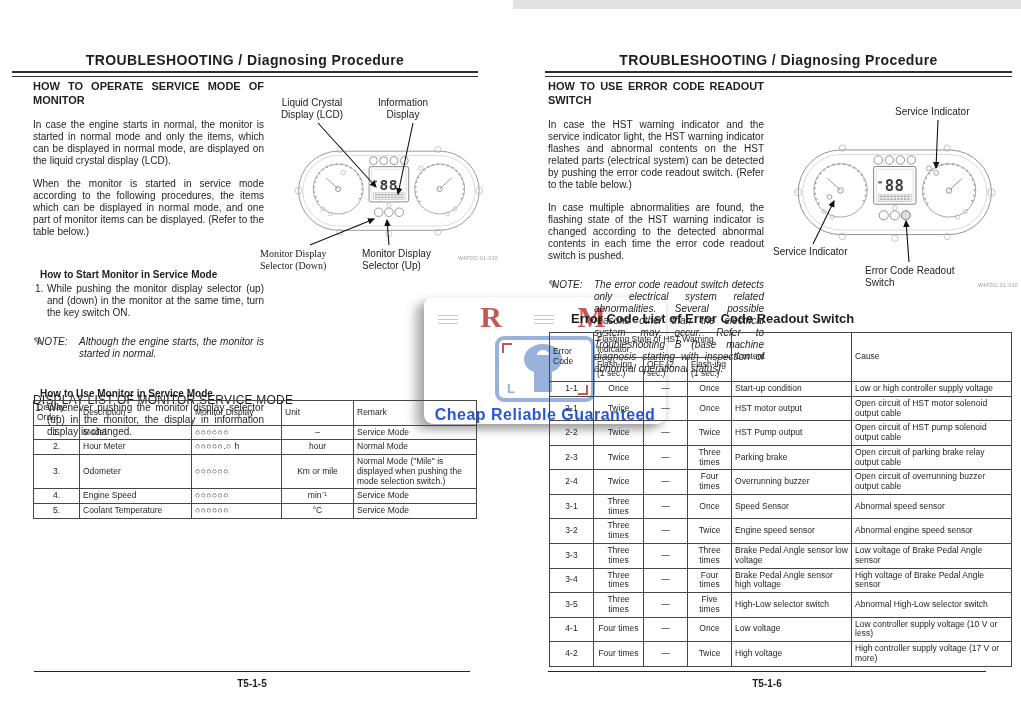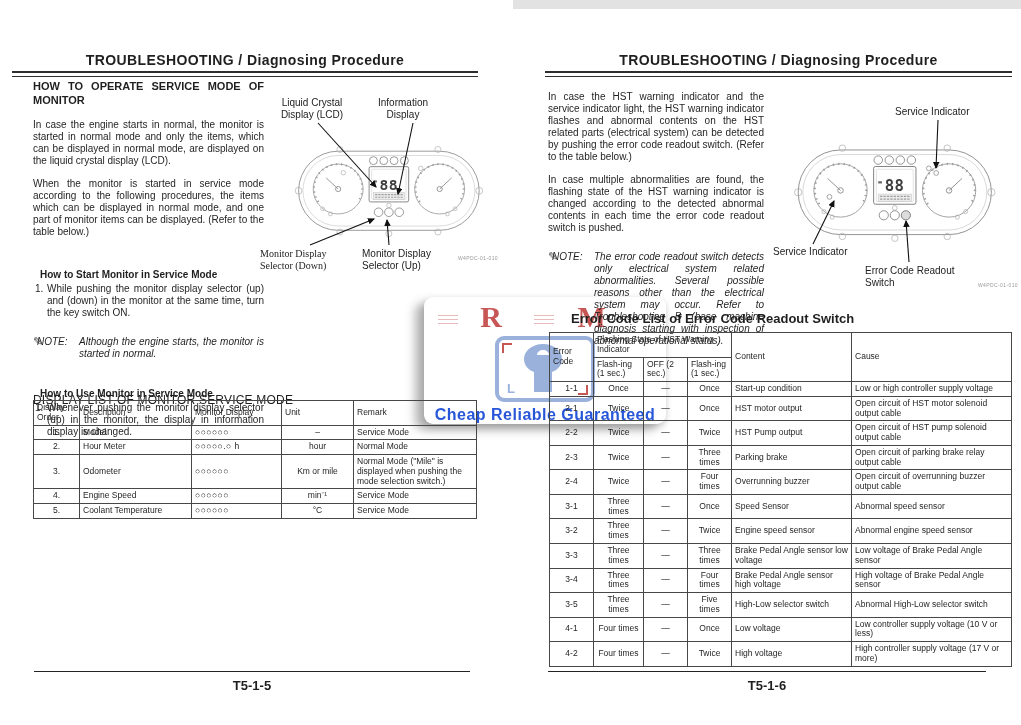--- a/index.html
+++ b/index.html
@@ -75,21 +75,21 @@
   
   .figure{position:absolute;}
   #left-page .figure{left:248px;top:47px;width:240px;height:195px;}
   #right-page .figure{left:228px;top:50px;width:245px;height:200px;}
   .figure svg{position:absolute;left:0;top:0;}
   .flabel{position:absolute;font-size:10px;line-height:1.2;color:#222;}
   .fcode{position:absolute;font-size:5px;color:#9a9a9a;letter-spacing:.4px;filter:blur(.3px);}
   .seg{font-family:"DejaVu Sans Mono", monospace;font-size:17px;font-weight:bold;fill:#3d3d3d;letter-spacing:.5px;}
 
   .footer{position:absolute;top:623px;border-top:1.5px solid #232323;text-align:center;
-    padding-top:6px;font-size:13px;font-weight:bold;}
+    padding-top:6px;font-size:10px;font-weight:bold;}
   #left-page .footer{left:22px;width:436px;}
   #right-page .footer{left:3px;width:438px;}
 </style>
 </head>
 <body>
 
 <div class="topband"></div>
 
 <div class="watermark">
   <div class="wm-letters">R M</div>
@@ -254,20 +254,21 @@
   <div class="footer">
     <span>T5-1-5</span>
   </div>
 </div>
 
 <div class="page" id="right-page">
   <div class="page-title">TROUBLESHOOTING / Diagnosing Procedure</div>
   <div class="rule"></div>
 
   <div class="textcol">
+    <div class="sec-title">HOW TO USE ERROR CODE READOUT SWITCH</div>
     <p>In case the HST warning indicator and the service indicator light, the HST warning indicator flashes and abnormal contents on the HST related parts (electrical system) can be detected by pushing the error code readout switch. (Refer to the table below.)</p>
     <p>In case multiple abnormalities are found, the flashing state of the HST warning indicator is changed according to the detected abnormal contents in each time the error code readout switch is pushed.</p>
 
     <div class="note">
       <span class="ni">✎</span>
       <span class="nl">NOTE:</span>
       <span>The error code readout switch detects only electrical system related abnormalities. Several possible reasons other than the electrical system may occur. Refer to Troubleshooting B (base machine diagnosis starting with inspection of abnormal operational status).</span>
     </div>
   </div>
 

